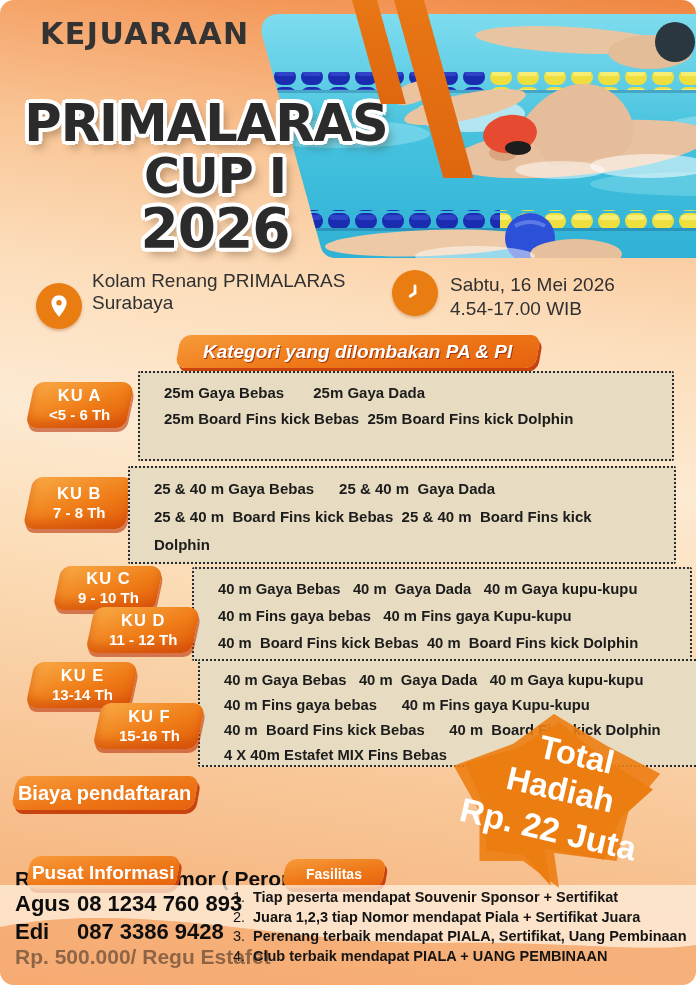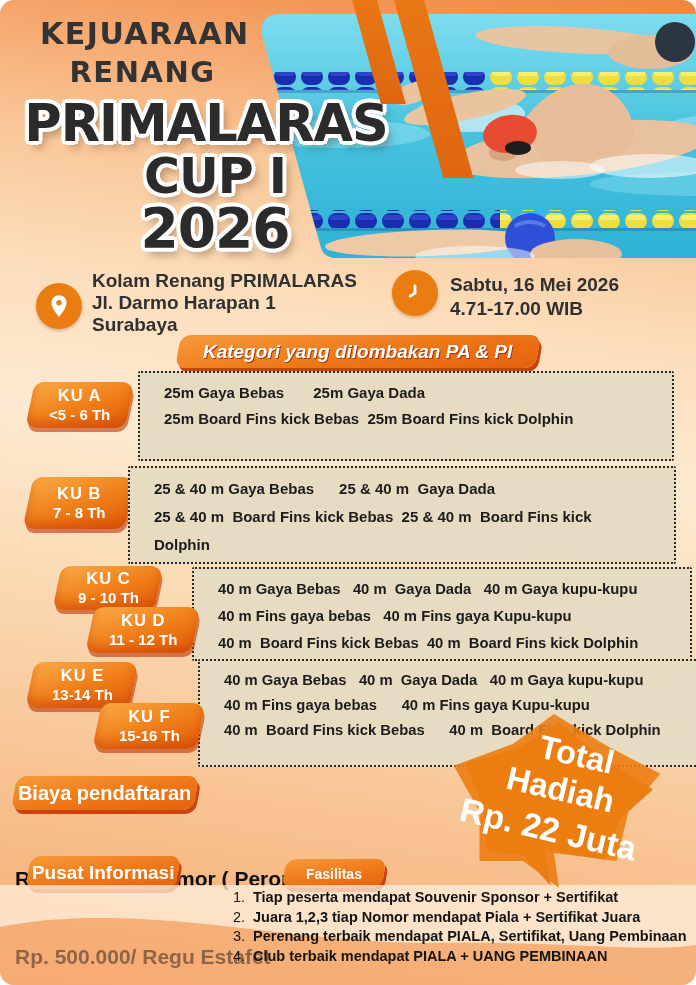--- a/index.html
+++ b/index.html
@@ -23,21 +23,21 @@
     letter-spacing:-1px;
     text-shadow:-3px -3px 0 #fff,3px -3px 0 #fff,-3px 3px 0 #fff,3px 3px 0 #fff,
       -4px 0 0 #fff,4px 0 0 #fff,0 -4px 0 #fff,0 4px 0 #fff,5px 7px 8px rgba(60,30,0,.35);}
   .t-main.m1{left:16px;top:94px;width:380px;text-align:center;font-size:51px;}
   .t-main.m2{left:30px;top:148px;width:370px;text-align:center;font-size:49px;}
   .t-main.m3{left:30px;top:196px;width:370px;text-align:center;font-size:55px;}
 
   
   .icon-circle{position:absolute;width:46px;height:46px;border-radius:50%;background:#e97d12;
     display:flex;align-items:center;justify-content:center;box-shadow:0 2px 3px rgba(150,60,0,.3);}
-  .info-text{position:absolute;color:#313131;font-weight:bold;font-size:19px;line-height:22px;}
+  .info-text{position:absolute;color:#313131;font-weight:normal;font-size:19px;line-height:22px;}
 
   
   .banner{position:absolute;background:linear-gradient(170deg,#f79a3a 0%,#ee7717 55%,#e6610e 100%);
     color:#fff;font-weight:bold;transform:skewX(-10deg);border-radius:10px;
     box-shadow:3px 4px 0 #c8430e;display:flex;align-items:center;justify-content:center;}
   .banner>span{transform:skewX(10deg);white-space:nowrap;}
   .banner.kategori{left:178px;top:335px;width:360px;height:33px;font-size:19px;font-style:italic;
     text-shadow:1px 1px 0 #a33708;}
   .banner.biaya{left:14px;top:776px;width:182px;height:34px;font-size:20px;}
   .banner.pusat{left:28px;top:856px;width:150px;height:33px;font-size:19px;}
@@ -129,47 +129,45 @@
         <path d="M295,212 Q310,204 325,212" stroke="#5b7ae8" stroke-width="4" fill="none"></path>
         <ellipse cx="356" cy="240" rx="46" ry="15" fill="#e6c09c"></ellipse>
         <ellipse cx="255" cy="242" rx="60" ry="10" fill="#ffffff" opacity="0.5"></ellipse>
       </svg>
     </div>
   </div>
   <div class="stripe s1"></div>
   <div class="stripe s2"></div>
 
   <div class="t-pre l1">KEJUARAAN</div>
-  <div class="t-pre l2">RENANG</div>
   <div class="t-main m1">PRIMALARAS</div>
   <div class="t-main m2">CUP I</div>
   <div class="t-main m3">2026</div>
 
   <div class="icon-circle" style="left:36px;top:283px;">
     <svg width="26" height="26" viewBox="0 0 24 24">
         <path fill="#fff" d="M12 2c-3.9 0-7 3.1-7 7 0 5.2 7 13 7 13s7-7.8 7-13c0-3.9-3.1-7-7-7zm0 9.5A2.5 2.5 0 1 1 12 6.5a2.5 2.5 0 0 1 0 5z"></path>
       </svg>
   </div>
   <div class="info-text" style="left:92px;top:270px;">
     <div>Kolam Renang PRIMALARAS</div>
-    <div>Jl. Darmo Harapan 1</div>
     <div>Surabaya</div>
   </div>
 
   <div class="icon-circle" style="left:392px;top:270px;">
     <svg width="26" height="26" viewBox="0 0 24 24">
         <g stroke="#fff" stroke-width="2.6" stroke-linecap="round" fill="none">
           <path d="M12 5.5V12"></path>
           <path d="M12 12L7.5 15"></path>
         </g>
       </svg>
   </div>
   <div class="info-text" style="left:450px;top:273px;line-height:24px;">
     <div>Sabtu, 16 Mei 2026</div>
-    <div>4.71-17.00 WIB</div>
+    <div>4.54-17.00 WIB</div>
   </div>
 
   <div class="banner kategori">
     <span>Kategori yang dilombakan PA &amp; PI</span>
   </div>
 
   <div class="badge-ku" style="left:30px;top:382px;width:100px;height:46px;">
     <div class="bi">
         <div class="bl1">KU A</div>
     <div class="bl2">&lt;5 - 6 Th</div>
@@ -218,20 +216,21 @@
   <div class="badge-ku" style="left:97px;top:703px;width:104px;height:46px;z-index:2;">
     <div class="bi">
         <div class="bl1">KU F</div>
     <div class="bl2">15-16 Th</div>
       </div>
   </div>
   <div class="evbox" style="left:198px;top:659px;width:450px;height:90px;line-height:25px;font-size:14.8px;">
     <div class="line">40 m Gaya Bebas   40 m  Gaya Dada   40 m Gaya kupu-kupu</div>
     <div class="line">40 m Fins gaya bebas      40 m Fins gaya Kupu-kupu</div>
     <div class="line">40 m  Board Fins kick Bebas      40 m  Board Fins kick Dolphin</div>
+    <div class="line">4 X 40m Estafet MIX Fins Bebas</div>
   </div>
 
   <svg class="prize" viewBox="0 0 290 185">
     <polygon points="145,18 190,50 244,79 213,111 200,153 139,146 148,183 118,154 81,152 75,107 53,66 105,47" fill="#ec7d12" transform="rotate(4 145 92)"></polygon>
     <polygon points="145,10 198,42 252,70 220,108 208,158 145,150 150,185 114,158 70,158 70,108 44,62 104,40" fill="#ec7d12" opacity="0.9"></polygon>
     <g transform="rotate(13 145 92)" text-anchor="middle">
       <text x="158" y="58" font-size="33">Total</text>
       <text x="150" y="96" font-size="33">Hadiah</text>
       <text x="147" y="138" font-size="34">Rp. 22 Juta</text>
     </g>
@@ -241,20 +240,30 @@
     <span>Biaya pendaftaran</span>
   </div>
   <div class="fees">
     <div>Rp. 125.000 / Nomor ( Perorangan)</div>
     <div>Rp. 500.000/ Regu Estafet</div>
   </div>
 
   <div class="banner pusat">
     <span>Pusat Informasi</span>
   </div>
+  <div class="contacts">
+    <div class="row">
+      <span class="cname">Agus</span>
+      <span>08 1234 760 893</span>
+    </div>
+    <div class="row">
+      <span class="cname">Edi</span>
+      <span>087 3386 9428</span>
+    </div>
+  </div>
 
   <div class="banner fasilitas">
     <span>Fasilitas</span>
   </div>
   <div class="faclist">
     <div class="item">
       <span class="num">1.</span>
       <span>Tiap peserta mendapat Souvenir Sponsor + Sertifikat</span>
     </div>
     <div class="item">

